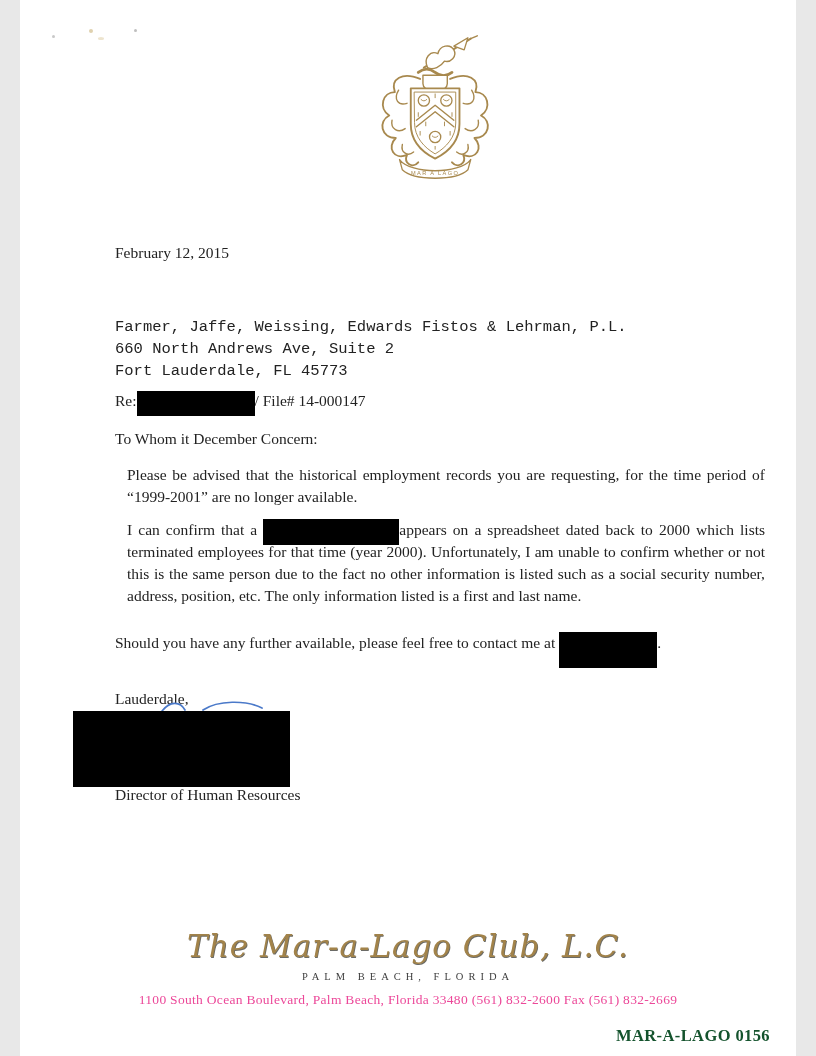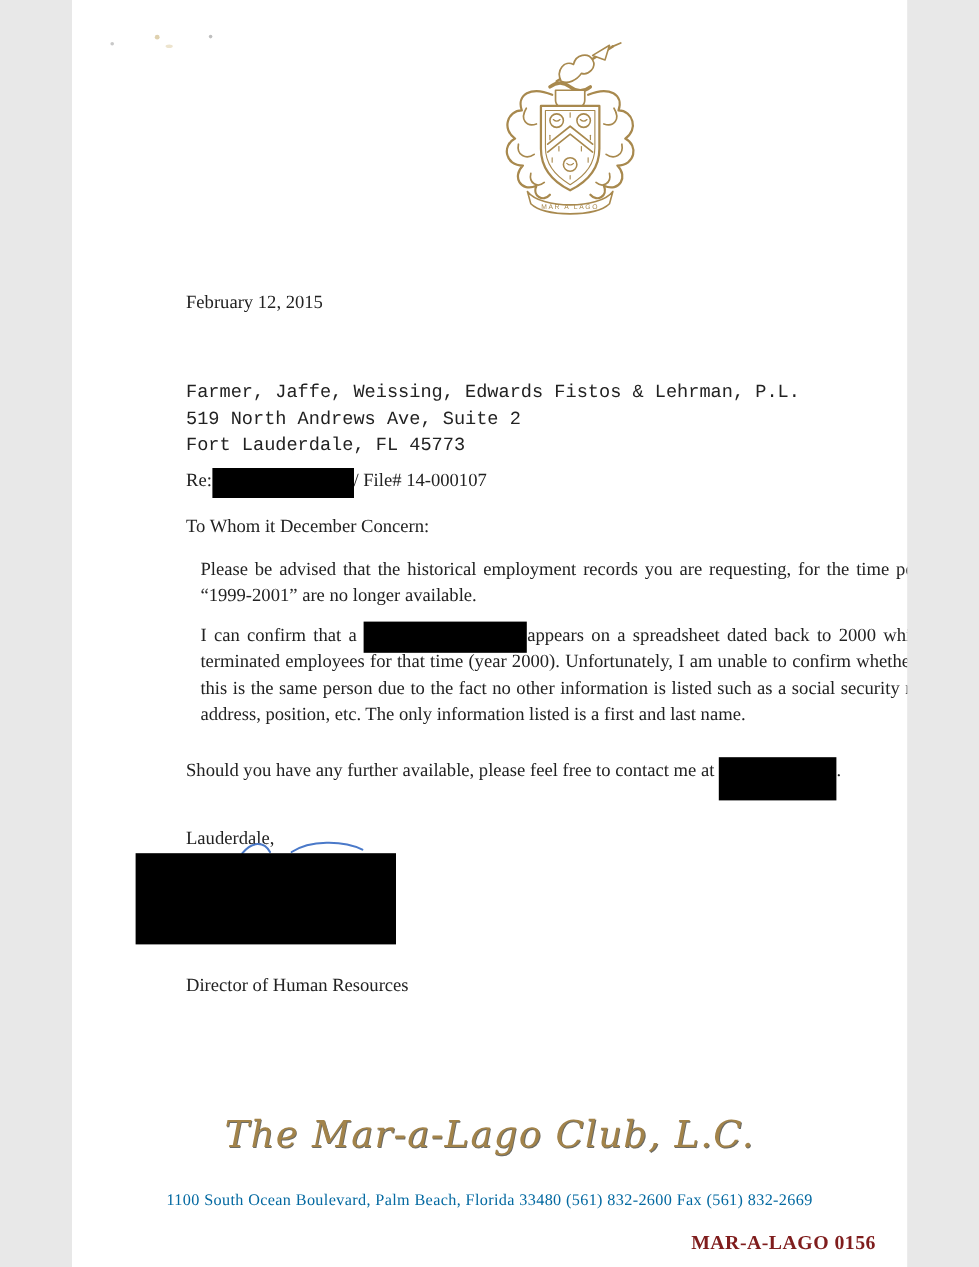--- a/index.html
+++ b/index.html
@@ -1,18 +1,18 @@
 <!DOCTYPE html>
 <html><head>
 <meta charset="utf-8">
 <style>
   * { margin:0; padding:0; box-sizing:border-box; }
   html,body { background:#e8e8e8; }
   .page {
-    position:relative; width:696px; height:1056px; margin:0 auto;
+    position:relative; width:776px; height:1056px; margin:0 auto;
     background:#ffffff; overflow:hidden;
     font-family:"Liberation Serif", serif; color:#1c1c1c;
   }
   .abs { position:absolute; }
   .bodytext { font-size:15.5px; line-height:22px; color:#222; }
   .just { text-align:justify;margin-left:12px; }
   
   .speck { position:absolute; border-radius:50%; }
   
   .redact { display:inline-block; position:relative; height:12px; vertical-align:-1px; }
@@ -29,25 +29,25 @@
     text-shadow:0.7px 0.7px 0 #6b6b66;
   }
   .location-line {
     width:100%; text-align:center;
     font-family:"Liberation Serif", serif; font-size:10.5px;
     letter-spacing:5px; color:#3e3e3e;
   }
   .address-line {
     width:100%; text-align:center;
     font-family:"Liberation Serif", serif; font-size:13.5px;
-    color:#0369a1; letter-spacing:0.3px;
+    color:#ec4899; letter-spacing:0.3px;
   }
   .bates {
     font-family:"Liberation Serif", serif; font-weight:bold;
-    font-size:16.5px; color:#7f1d1d; letter-spacing:0.4px;
+    font-size:16.5px; color:#14532d; letter-spacing:0.4px;
   }
 </style>
 </head>
 <body>
 
 <div class="page">
 
   <div class="speck abs" style="left:32px;top:35px;width:3px;height:3px;background:#9a9a9a;opacity:.55;"></div>
   <div class="speck abs" style="left:69px;top:29px;width:4px;height:4px;background:#c9b27a;opacity:.6;"></div>
   <div class="speck abs" style="left:78px;top:37px;width:6px;height:3px;background:#d8c493;opacity:.45;"></div>
@@ -102,26 +102,26 @@
 
       <path d="M30,134 C36,142 52,146 68,146 C84,146 100,142 106,134 L103,145 C97,151 83,154 68,154 C53,154 39,151 33,145 Z" fill="#fff" stroke-width="1.4"></path>
     </g>
     <text x="68" y="150" font-size="6" fill="#a8894e" text-anchor="middle" letter-spacing="1.5" font-family="Liberation Sans, sans-serif">MAR A LAGO</text>
   </svg>
 
   <div class="abs bodytext" style="left:95px;top:242px;">February 12, 2015</div>
 
   <div class="abs bodytext" style="left:95px;top:316px;font-family:Liberation Mono, monospace;">
     <div>Farmer, Jaffe, Weissing, Edwards Fistos &amp; Lehrman, P.L.</div>
-    <div>519 North Andrews Ave, Suite 2</div>
+    <div>660 North Andrews Ave, Suite 2</div>
     <div>Fort Lauderdale, FL 45773</div>
   </div>
 
   <div class="abs bodytext" style="left:95px;top:390px;">
-    <span>Re:</span><span class="redact re-box"><i></i></span><span>/ File# 14-000107</span>
+    <span>Re:</span><span class="redact re-box"><i></i></span><span>/ File# 14-000147</span>
   </div>
 
   <div class="abs bodytext" style="left:95px;top:428px;">To Whom it December Concern:</div>
 
   <div class="abs bodytext just" style="left:95px;top:464px;width:638px;">Please be advised that the historical employment records you are requesting, for the time period of “1999-2001” are no longer available.</div>
 
   <div class="abs bodytext just" style="left:95px;top:519px;width:638px;">
     <span>I can confirm that a </span><span class="redact p2-box"><i></i></span><span>appears on a spreadsheet dated back to 2000 which lists terminated employees for that time (year 2000).  Unfortunately, I am unable to confirm whether or not this is the same person due to the fact no other information is listed such as a social security number, address, position, etc.  The only information listed is a first and last name.</span>
   </div>
 
@@ -133,20 +133,21 @@
 
   <svg class="abs" style="left:138px;top:699px;" width="125" height="14" viewBox="0 0 125 14">
     <g stroke="#4a79c9" stroke-width="1.7" fill="none" stroke-linecap="round">
       <path d="M4,12 C12,2 22,2 27,11"></path>
       <path d="M45,11 C60,1 88,1 104,9"></path>
     </g>
   </svg>
 
   <div class="sig-redaction"></div>
 
-  <div class="abs bodytext" style="left:95px;top:784px;margin-top:27px;">Director of Human Resources</div>
+  <div class="abs bodytext" style="left:95px;top:784px;">Director of Human Resources</div>
 
   <div class="abs logo-script" style="left:0;top:928px;">The Mar-a-Lago Club, L.C.</div>
+  <div class="abs location-line" style="left:0;top:971px;">PALM BEACH, FLORIDA</div>
   <div class="abs address-line" style="left:0;top:992px;">1100 South Ocean Boulevard, Palm Beach, Florida 33480   (561) 832-2600   Fax (561) 832-2669</div>
 
   <div class="abs bates" style="right:26px;top:1026px;">MAR-A-LAGO 0156</div>
 
 </div>
 
 </body></html>

